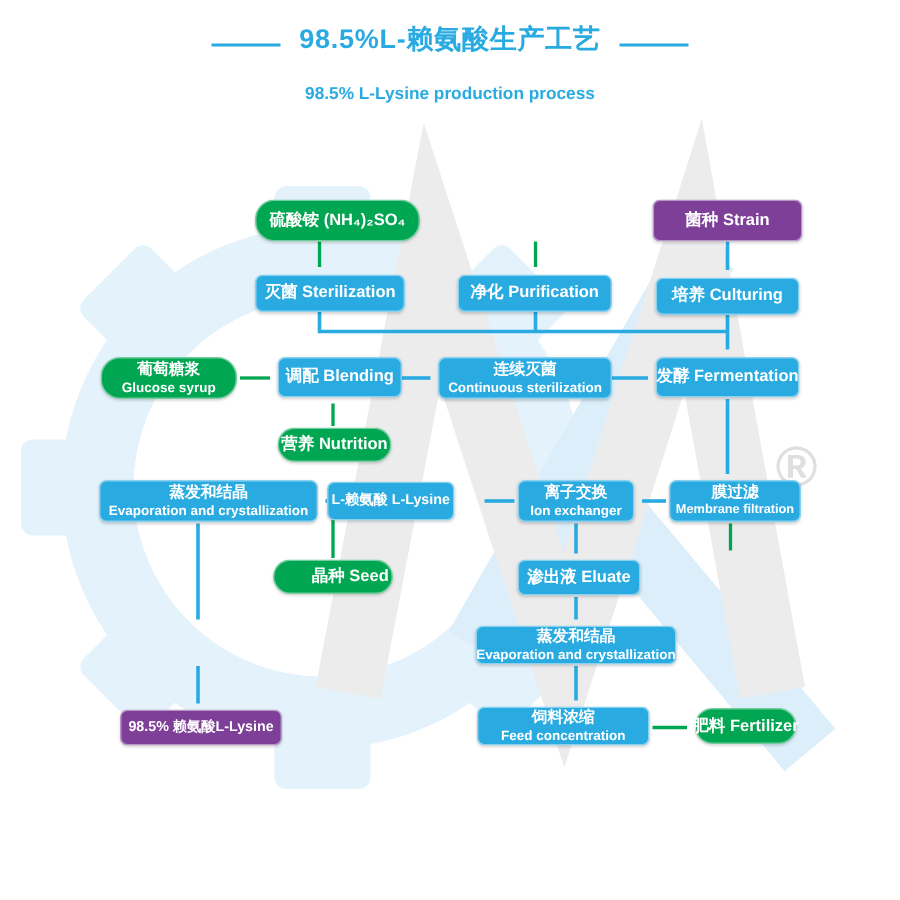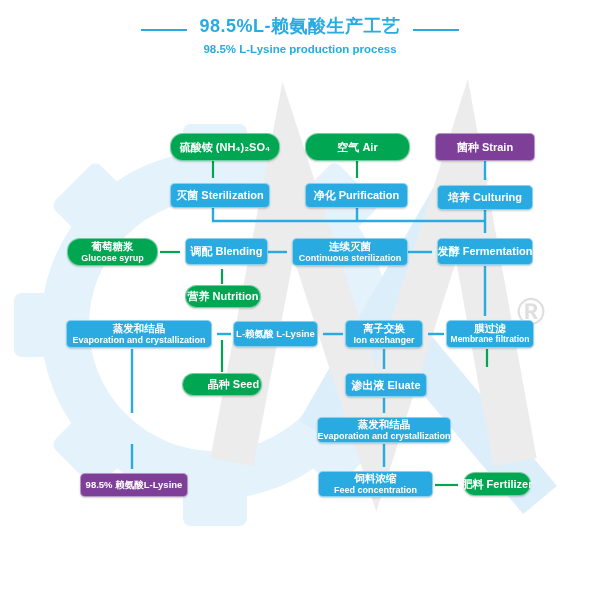--- a/index.html
+++ b/index.html
@@ -17,21 +17,21 @@
     color:#dfdfdf; font-weight:bold;
   }
   
   .header{
     position:absolute; top:16px; left:0; width:600px; z-index:3;
     display:flex; justify-content:center; align-items:flex-start; gap:12px;
   }
   .hline{width:46px; height:2px; background:var(--blue); margin-top:13px;}
   .titles{text-align:center;}
   .title{color:var(--blue); font-size:18px; font-weight:bold; letter-spacing:.5px; line-height:1.15;}
-  .subtitle{color:var(--blue); font-size:11.5px; font-weight:bold; margin-top:6px;}
+  .subtitle{color:var(--blue); font-size:11.5px; font-weight:bold; margin-top:20px;}
   
   .edges{position:absolute; left:0; top:0; z-index:1;}
   .edges path{fill:none;}
   .eb{stroke:var(--blue); stroke-width:2.4px;}
   .eg{stroke:var(--green); stroke-width:2.2px;}
   
   .node{
     position:absolute; z-index:2; box-sizing:border-box;
     display:flex; flex-direction:column; align-items:center; justify-content:center;
     text-align:center; color:#fff; font-weight:bold;
@@ -52,21 +52,21 @@
   #n-strain{left:435px; top:133px; width:100px; height:28px;}
   #n-sterilization{left:170px; top:183px; width:100px; height:25px;}
   #n-purification{left:305px; top:183px; width:103px; height:25px;}
   #n-culturing{left:437px; top:185px; width:96px; height:25px;}
   #n-glucose{left:67px; top:238px; width:91px; height:28px;}
   #n-blending{left:185px; top:238px; width:83px; height:27px;}
   #n-contster{left:292px; top:238px; width:116px; height:28px;}
   #n-fermentation{left:437px; top:238px; width:96px; height:27px;}
   #n-nutrition{left:185px; top:285px; width:76px; height:23px;}
   #n-evap1{left:66px; top:320px; width:146px; height:28px;}
-  #n-llysine{left:233px; top:321px; width:85px; height:26px;}
+  #n-llysine{left:218px; top:321px; width:85px; height:26px;}
   #n-ionex{left:345px; top:320px; width:78px; height:28px;}
   #n-membrane{left:446px; top:320px; width:88px; height:28px;}
   #n-membrane .line2{font-size:8.5px;}
   #n-seed{left:182px; top:373px; width:80px; height:23px;padding-left:23px;}
   #n-eluate{left:345px; top:373px; width:82px; height:24px;}
   #n-mycelium{left:445px; top:371px; width:88px; height:25px;}
   #n-sepdry{left:78px; top:417px; width:109px; height:26px;}
   #n-evap2{left:317px; top:417px; width:134px; height:26px;}
   #n-lysine985{left:80px; top:473px; width:108px; height:24px;}
   #n-feedconc{left:318px; top:471px; width:115px; height:26px;}
@@ -139,23 +139,20 @@
     <path class="eb" d="M384,349 L384,369" marker-end="url(#ab)"></path>
     <path class="eg" d="M487,349 L487,367" marker-end="url(#ag)"></path>
     <path class="eb" d="M384,398 L384,413" marker-end="url(#ab)"></path>
     <path class="eb" d="M384,444 L384,467" marker-end="url(#ab)"></path>
     <path class="eg" d="M435,485 L458,485" marker-end="url(#ag)"></path>
   </svg>
 
   <div class="node green" id="n-ammonium">
     <span class="single">硫酸铵 (NH₄)₂SO₄</span>
   </div>
-  <div class="node green" id="n-air">
-    <span class="single">空气 Air</span>
-  </div>
   <div class="node purple" id="n-strain">
     <span class="single">菌种 Strain</span>
   </div>
   <div class="node blue" id="n-sterilization">
     <span class="single">灭菌 Sterilization</span>
   </div>
   <div class="node blue" id="n-purification">
     <span class="single">净化 Purification</span>
   </div>
   <div class="node blue" id="n-culturing">

